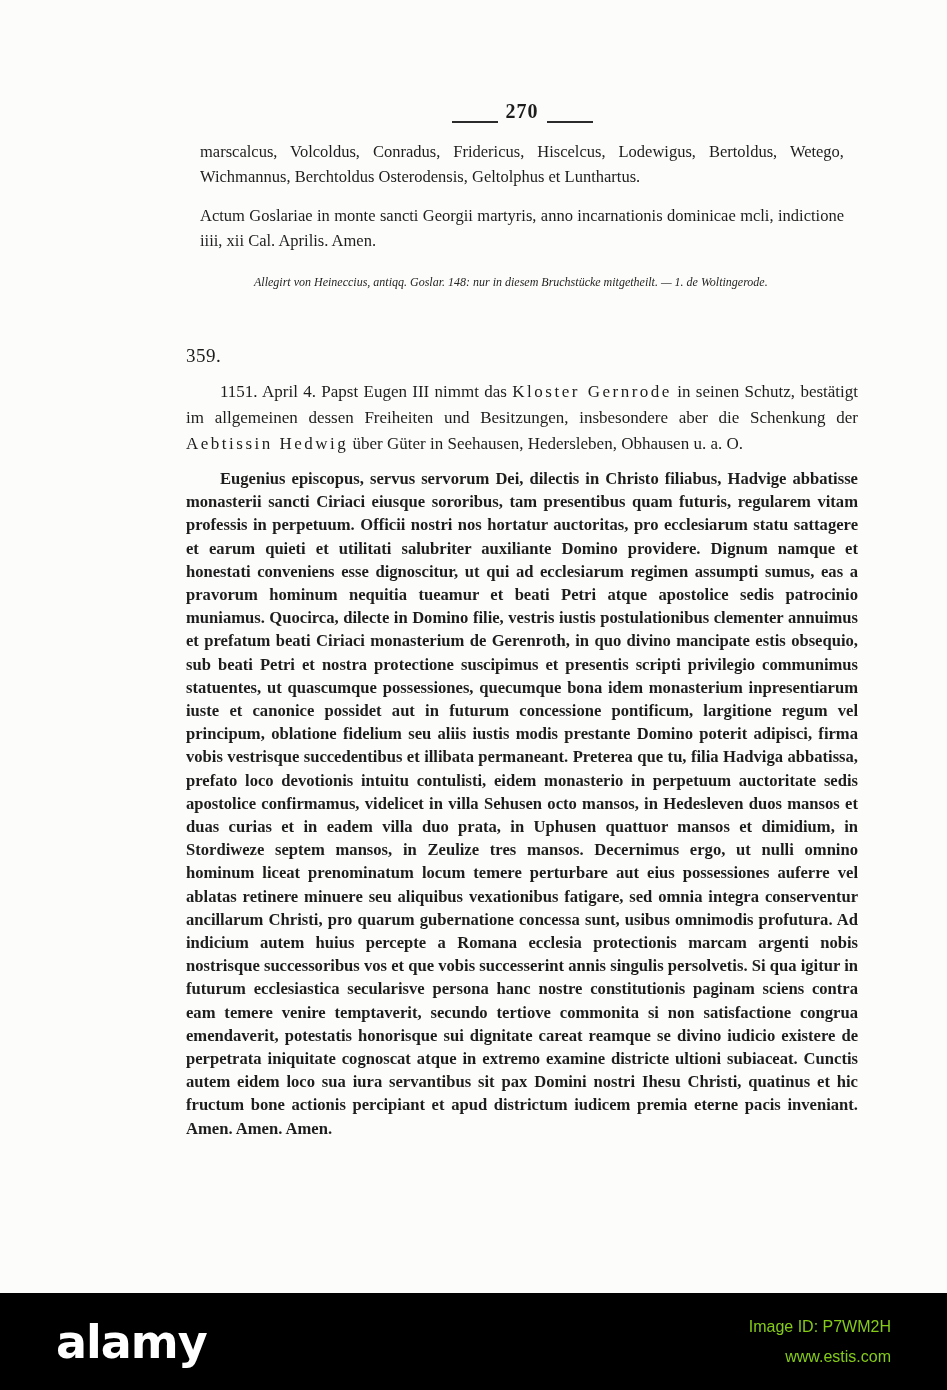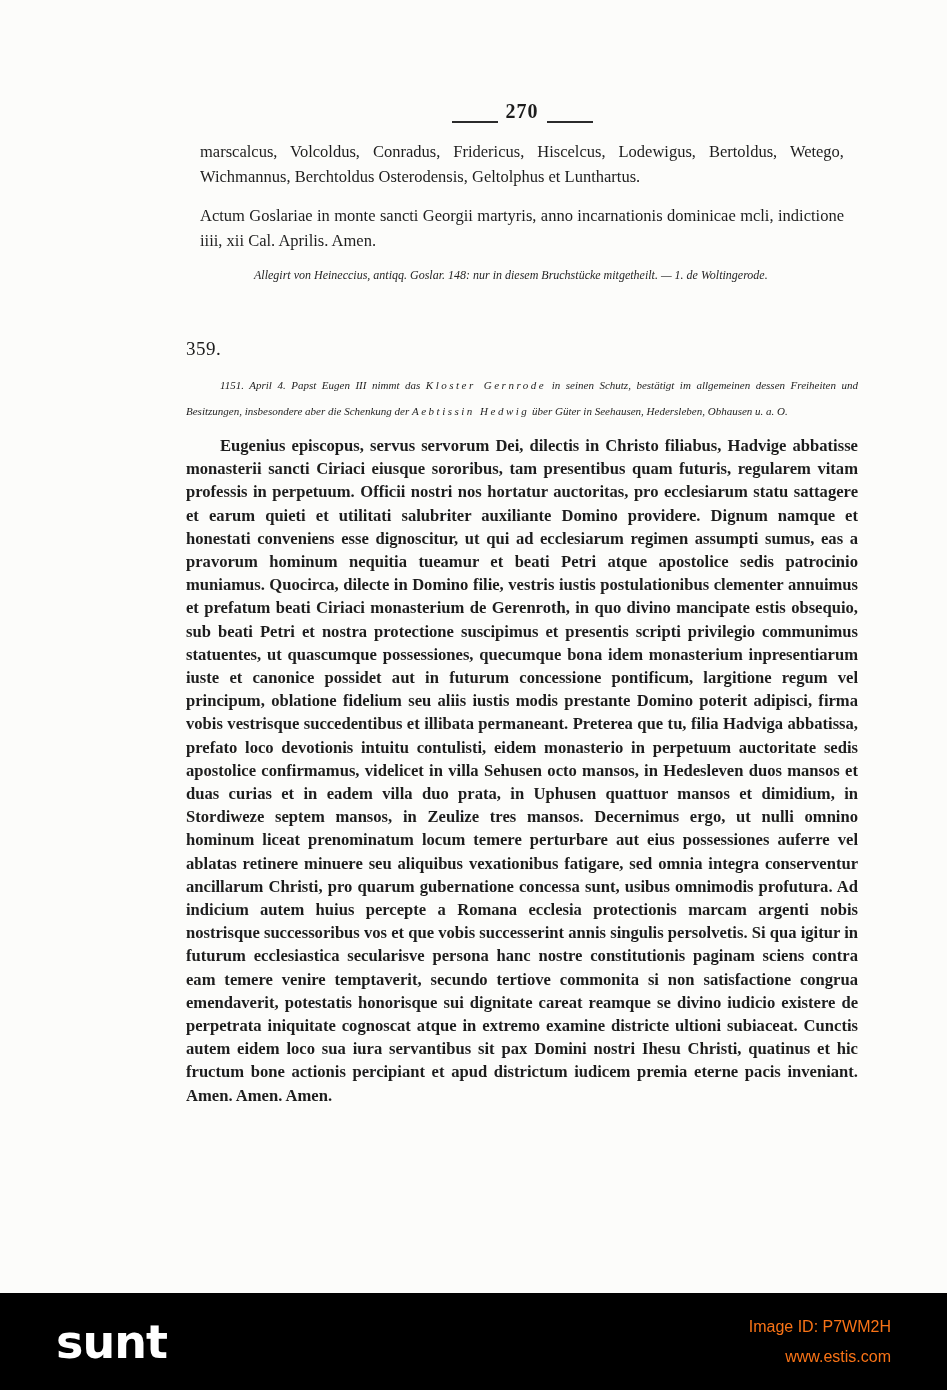--- a/index.html
+++ b/index.html
@@ -27,32 +27,32 @@
   .page-number { font-size: 20px; font-weight: bold; letter-spacing: 1px; }
 
   .para {
     font-size: 16.5px; line-height: 25px;
     text-align: justify; margin: 14px;
   }
   .continuation { margin-top: 16px; }
 
   .footnote {
     font-size: 12px; font-style: italic; line-height: 17px;
-    margin-top: 14px; margin-left: 68px;
+    margin-top: 21px; margin-left: 68px;
     padding-left: 28px; text-indent: -28px;
     color: #242424;
   }
 
   .entry-number {
     font-size: 19px; font-weight: normal;
     text-align: left; margin: 54px 0 0 0; letter-spacing: 0.5px;
   }
 
   .regest {
-    font-style: italic; font-size: 11px; line-height: 26px;
+    font-size: 17px; line-height: 26px;
     text-align: justify; margin: 12px 0 0 0; text-indent: 34px;
   }
   .spaced { letter-spacing: 2.5px; }
 
   .body-para {
     font-size: 16.6px; line-height: 23.2px;
     text-align: justify; margin: 10px 0 0 0; text-indent: 34px; font-weight: bold;
   }
 
   .alamy-bar {
@@ -64,21 +64,21 @@
   }
   .alamy-logo {
     font-family: "DejaVu Sans", "Liberation Sans", sans-serif;
     font-weight: bold; font-size: 46px; letter-spacing: -1px;
     color: #ffffff; line-height: 1;
   }
   .alamy-meta {
     text-align: right;
     font-family: "Liberation Sans", sans-serif;
     font-size: 16px; line-height: 1.85;
-    color: #f97316;
+    color: #84cc16;
   }
   .alamy-meta div { white-space: nowrap; }
 </style>
 </head>
 <body>
 
 <div class="scan-page">
   <div class="content">
 
     <div class="page-header">
@@ -103,18 +103,18 @@
       <span class="spaced">Aebtissin Hedwig</span>
       <span>über Güter in Seehausen, Hedersleben, Obhausen u. a. O.</span>
     </p>
 
     <p class="body-para">Eugenius episcopus, servus servorum Dei, dilectis in Christo filiabus, Hadvige abbatisse monasterii sancti Ciriaci eiusque sororibus, tam presentibus quam futuris, regularem vitam professis in perpetuum. Officii nostri nos hortatur auctoritas, pro ecclesiarum statu sattagere et earum quieti et utilitati salubriter auxiliante Domino providere. Dignum namque et honestati conveniens esse dignoscitur, ut qui ad ecclesiarum regimen assumpti sumus, eas a pravorum hominum nequitia tueamur et beati Petri atque apostolice sedis patrocinio muniamus. Quocirca, dilecte in Domino filie, vestris iustis postulationibus clementer annuimus et prefatum beati Ciriaci monasterium de Gerenroth, in quo divino mancipate estis obsequio, sub beati Petri et nostra protectione suscipimus et presentis scripti privilegio communimus statuentes, ut quascumque possessiones, quecumque bona idem monasterium inpresentiarum iuste et canonice possidet aut in futurum concessione pontificum, largitione regum vel principum, oblatione fidelium seu aliis iustis modis prestante Domino poterit adipisci, firma vobis vestrisque succedentibus et illibata permaneant. Preterea que tu, filia Hadviga abbatissa, prefato loco devotionis intuitu contulisti, eidem monasterio in perpetuum auctoritate sedis apostolice confirmamus, videlicet in villa Sehusen octo mansos, in Hedesleven duos mansos et duas curias et in eadem villa duo prata, in Uphusen quattuor mansos et dimidium, in Stordiweze septem mansos, in Zeulize tres mansos. Decernimus ergo, ut nulli omnino hominum liceat prenominatum locum temere perturbare aut eius possessiones auferre vel ablatas retinere minuere seu aliquibus vexationibus fatigare, sed omnia integra conserventur ancillarum Christi, pro quarum gubernatione concessa sunt, usibus omnimodis profutura. Ad indicium autem huius percepte a Romana ecclesia protectionis marcam argenti nobis nostrisque successoribus vos et que vobis successerint annis singulis persolvetis. Si qua igitur in futurum ecclesiastica secularisve persona hanc nostre constitutionis paginam sciens contra eam temere venire temptaverit, secundo tertiove commonita si non satisfactione congrua emendaverit, potestatis honorisque sui dignitate careat reamque se divino iudicio existere de perpetrata iniquitate cognoscat atque in extremo examine districte ultioni subiaceat. Cunctis autem eidem loco sua iura servantibus sit pax Domini nostri Ihesu Christi, quatinus et hic fructum bone actionis percipiant et apud districtum iudicem premia eterne pacis inveniant. Amen. Amen. Amen.</p>
 
   </div>
 </div>
 
 <div class="alamy-bar">
-  <span class="alamy-logo">sunt</span>
+  <span class="alamy-logo">alamy</span>
   <div class="alamy-meta">
     <div>Image ID: P7WM2H</div>
     <div>www.estis.com</div>
   </div>
 </div>
 
 </body></html>

